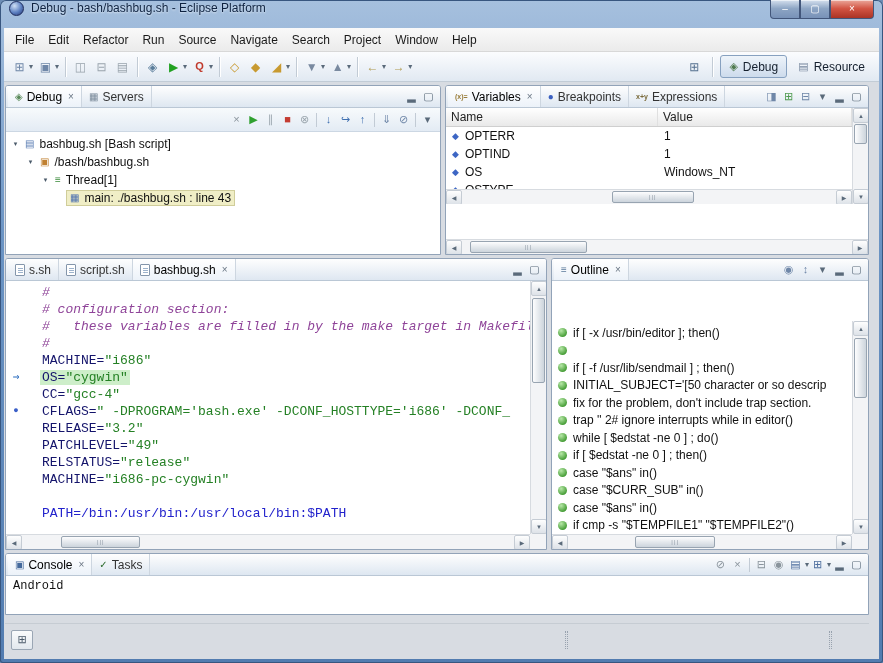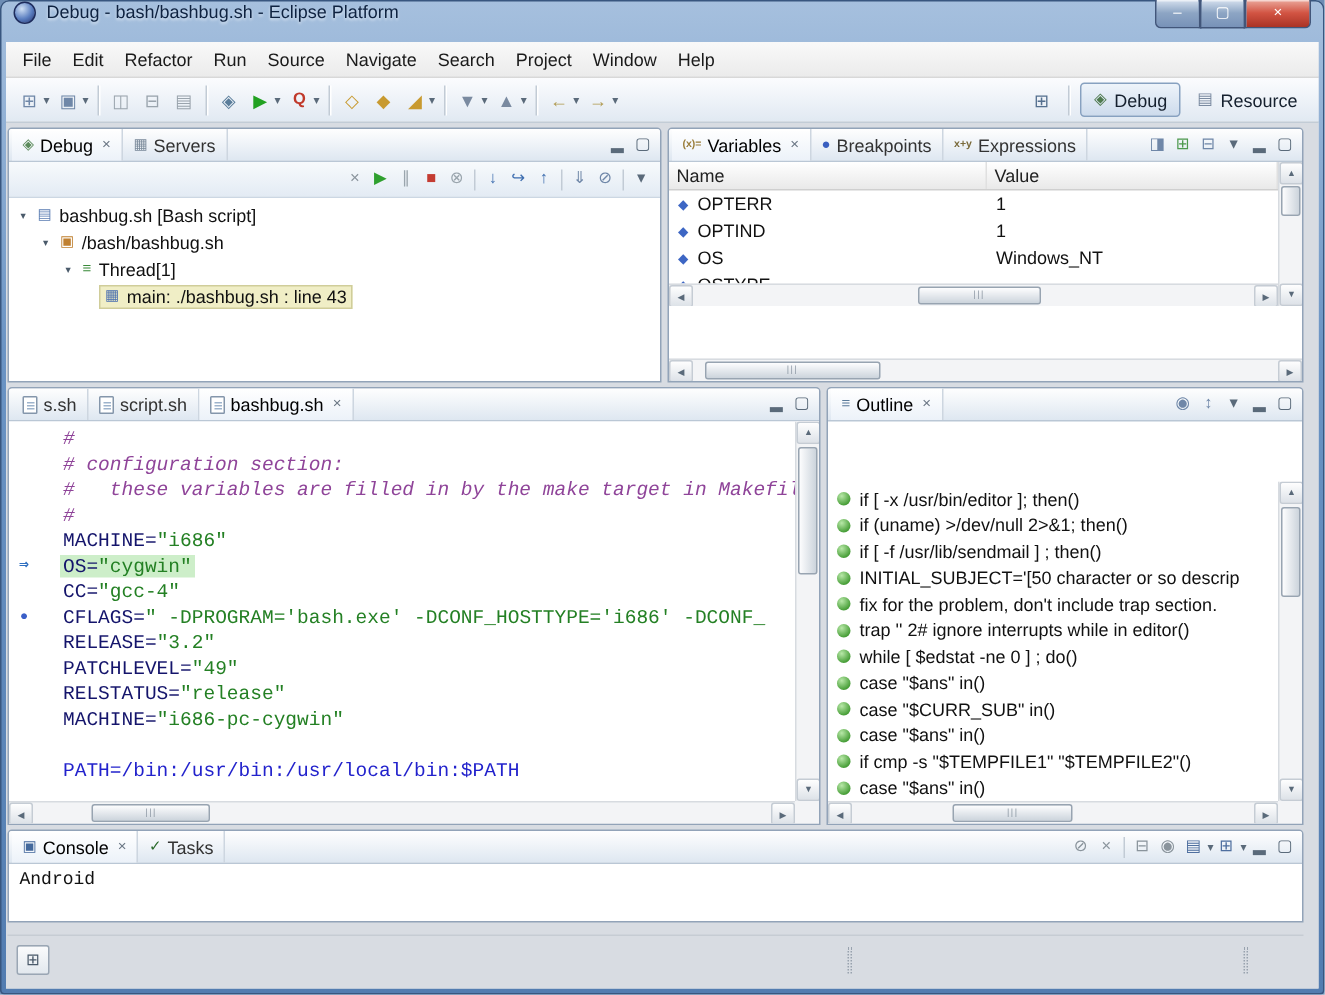--- a/index.html
+++ b/index.html
@@ -476,41 +476,44 @@
             </div>
         </div>
         <div style="position:relative;flex:1;background:#fff;overflow:hidden;margin-top:40px;">
           <div class="out-items">
               <div class="orow">
                 <span class="odot"></span>
                 <span>if [ -x /usr/bin/editor ]; then()</span>
               </div>
               <div class="orow">
                 <span class="odot"></span>
-                <span>if (uname) &gt;/dev/null 2&gt;&amp;1; then()</span>
               </div>
               <div class="orow">
                 <span class="odot"></span>
                 <span>if [ -f /usr/lib/sendmail ] ; then()</span>
               </div>
               <div class="orow">
                 <span class="odot"></span>
                 <span>INITIAL_SUBJECT='[50 character or so descrip</span>
               </div>
               <div class="orow">
                 <span class="odot"></span>
                 <span>fix for the problem, don't include trap section.</span>
               </div>
               <div class="orow">
                 <span class="odot"></span>
                 <span>trap '' 2# ignore interrupts while in editor()</span>
               </div>
               <div class="orow">
                 <span class="odot"></span>
                 <span>while [ $edstat -ne 0 ] ; do()</span>
+              </div>
+              <div class="orow">
+                <span class="odot"></span>
+                <span>if [ $edstat -ne 0 ] ; then()</span>
               </div>
               <div class="orow">
                 <span class="odot"></span>
                 <span>case "$ans" in()</span>
               </div>
               <div class="orow">
                 <span class="odot"></span>
                 <span>case "$CURR_SUB" in()</span>
               </div>
               <div class="orow">

